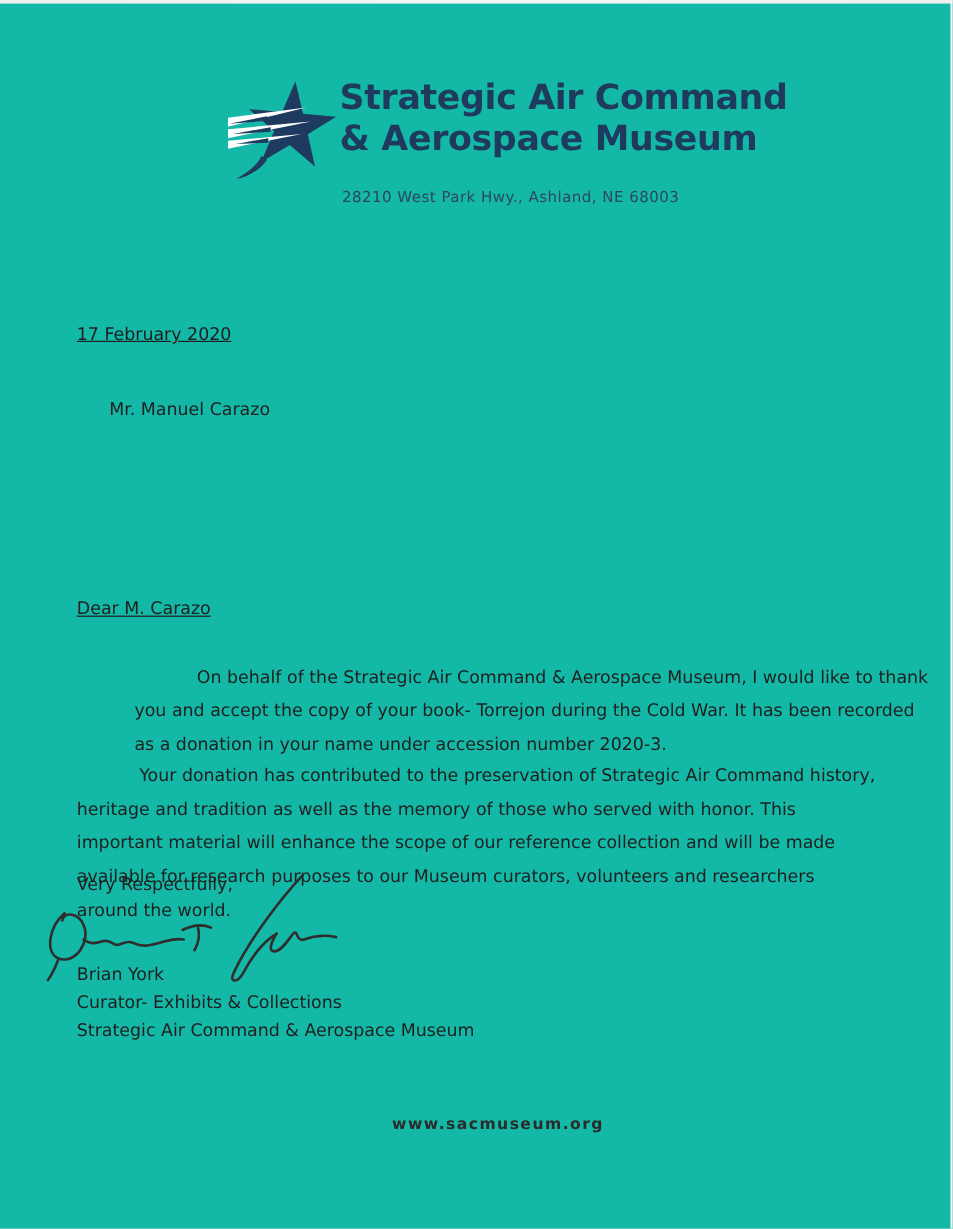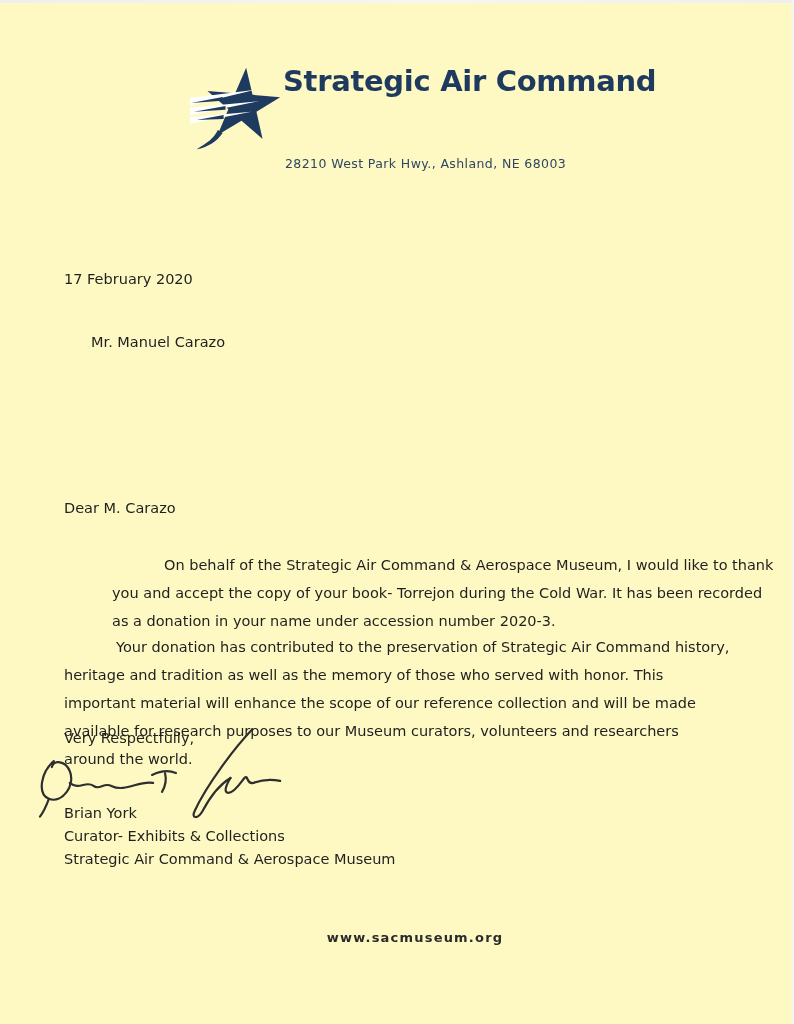--- a/index.html
+++ b/index.html
@@ -1,19 +1,19 @@
 <!DOCTYPE html>
 <html><head>
 <meta charset="utf-8">
 <style>
   html,body{margin:0;padding:0;background:#e8e8e8;}
   .page{
     position:relative;
     width:794px;height:1024px;
-    background:#fef9c3;
+    background:#14b8a6;
     margin:0 auto;
     font-family:"DejaVu Sans","Liberation Sans",sans-serif;
     color:#1f1f1f;
     overflow:hidden;
   }
   .page::before{ 
     content:"";position:absolute;top:0;left:0;right:0;height:3px;
     background:linear-gradient(90deg,#efefef 0%,#f6f6f6 55%,#efefef 100%);
   }
   .page::after{ 
@@ -27,23 +27,23 @@
     font-weight:bold;font-size:29px;line-height:34px;
     letter-spacing:-0.3px;color:#1e3a5f;
   }
   .org-address{
     position:absolute;left:285px;top:156px;
     font-size:12.5px;letter-spacing:0.4px;color:#2e4663;text-align:center;
   }
 
   
   .txt{position:absolute;left:64px;font-size:14.5px;line-height:28px;color:#1f1f1f;}
-  .date{top:265px;}
+  .date{top:265px;text-decoration:underline;}
   .recipient{top:328px;margin-left:27px;}
-  .salutation{top:494px;}
+  .salutation{top:494px;text-decoration:underline;}
   .para{width:668px;text-indent:52px;text-align:left;}
   .para1{top:536px;margin-left:48px;}
   .para2{top:618px;}
   .closing{top:724px;}
   .sig-svg{position:absolute;left:36px;top:722px;width:258px;height:102px;}
   .signer{top:802px;line-height:23px;}
   .signer div{white-space:nowrap;}
 
   
   .footer{
@@ -67,20 +67,21 @@
     <path fill="#fefefe" d="M-2,52 L72,45 L-2,60 Z"></path>
     <path fill="#fefefe" d="M-2,62 L64,56 L-2,69 Z"></path>
 
     <path fill="#1e3a5f" d="M1,47 L34,40.5 L34,44.5 Z"></path>
     <path fill="#1e3a5f" d="M4,56 L37,50 L37,54 Z"></path>
     <path fill="#1e3a5f" d="M7,64.5 L35,59.5 L35,63.5 Z"></path>
   </svg>
 
   <div class="org-name">
     <div>Strategic Air Command</div>
+    <div>&amp; Aerospace Museum</div>
   </div>
 
   <div class="org-address">28210 West Park Hwy., Ashland, NE 68003</div>
 
   <div class="txt date">17 February 2020</div>
 
   <div class="txt recipient">Mr. Manuel Carazo</div>
 
   <div class="txt salutation">Dear M. Carazo</div>
 

